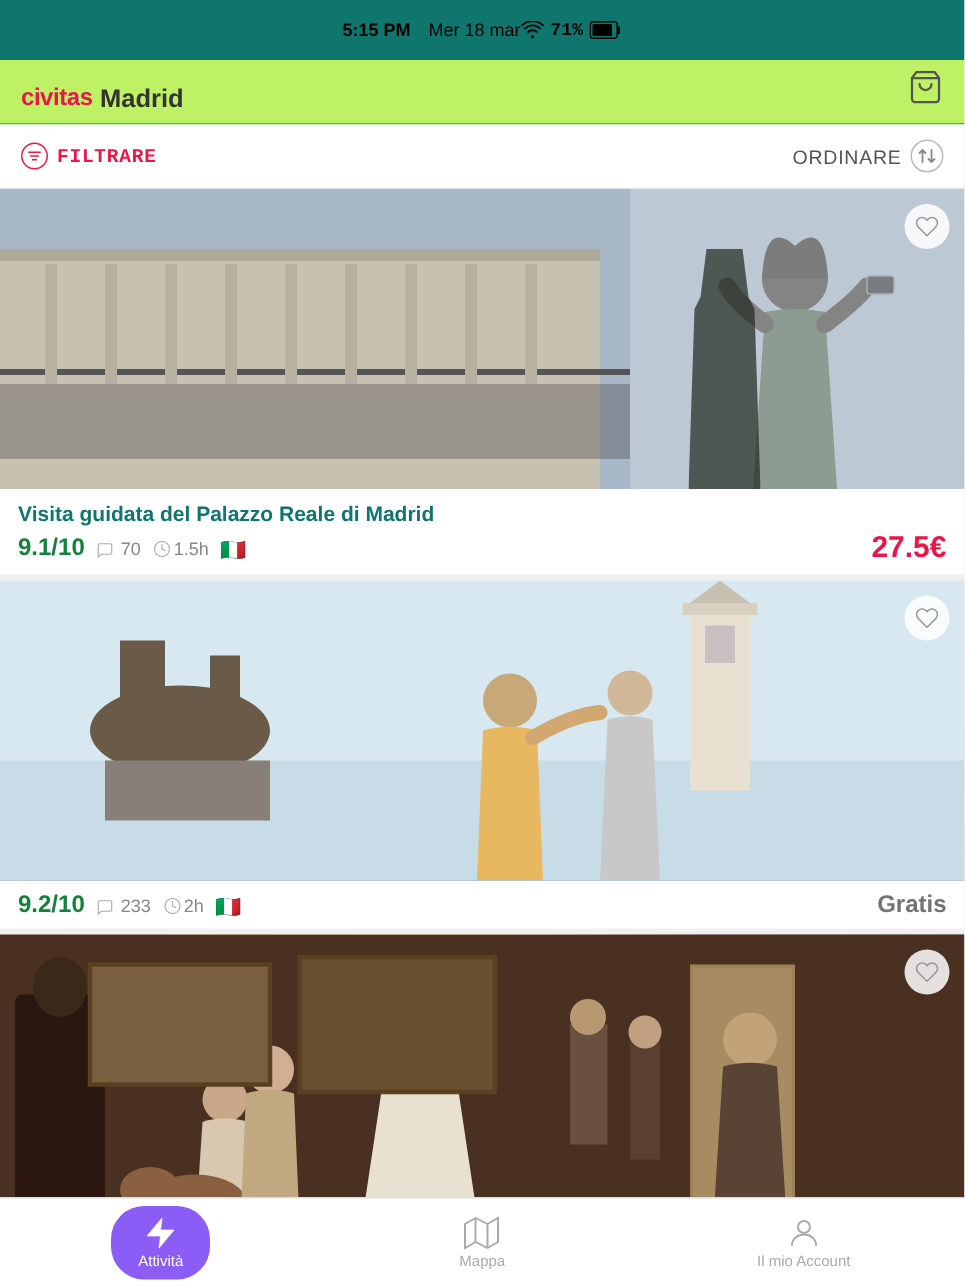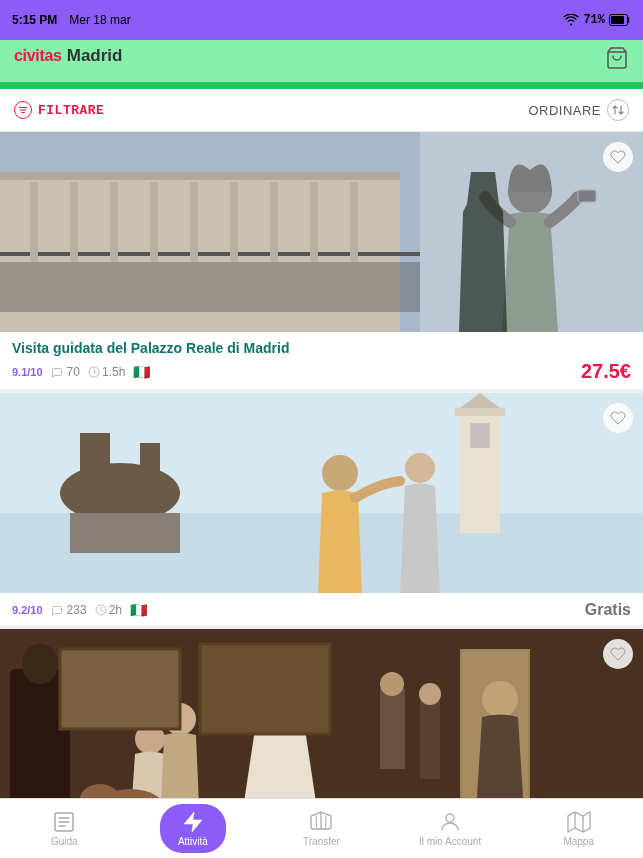--- a/index.html
+++ b/index.html
@@ -9,24 +9,24 @@
       background: #f5f5f5;
       width: 643px;
       min-height: 858px;
       overflow-x: hidden;
       position: relative;
     }
 
     
     .status-bar {
       display: flex;
-      justify-content: space-between;
+      justify-content: center;
       align-items: center;
       padding: 20px 12px;
-      background: #8b5cf6;
+      background: #0f766e;
       height: 22px;
     }
     .status-time {
       font-size: 12px;
       font-weight: 600;
       color: #000;
     }
     .status-date {
       font-size: 12px;
       color: #000;
@@ -43,24 +43,24 @@
       gap: 4px;
       font-size: 11px;
       color: #000;
       font-family: Liberation Mono, monospace;
     }
 
     
     .header {
       display: flex;
       justify-content: space-between;
-      align-items: flex-start;
+      align-items: flex-end;
       padding: 6px 14px;
-      background: #86efac;
-      border-bottom: 7px solid #22c55e;
+      background: #bef264;
+      border-bottom: 1px solid #22c55e;
     }
     .header-logo {
       display: flex;
       align-items: center;
       gap: 0;
     }
     .logo-civitas {
       color: #e8174a;
       font-size: 16px;
       font-weight: 700;
@@ -184,22 +184,22 @@
       display: flex;
       align-items: center;
       justify-content: space-between;
     }
     .tour-meta-left {
       display: flex;
       align-items: center;
       gap: 8px;
     }
     .rating {
-      font-size: 11px;
-      color: #8b5cf6;
+      font-size: 16px;
+      color: #15803d;
       font-weight: 600;
     }
     .reviews {
       font-size: 12px;
       color: #888;
       display: flex;
       align-items: flex-end;
       gap: 4px;
     }
     .duration {
@@ -552,56 +552,41 @@
         </div>
         <span class="price">30€</span>
       </div>
     </div>
   </div>
 
 </div>
 
 <nav class="bottom-nav">
 
-  <div class="nav-item">
-    <svg width="24" height="24" viewBox="0 0 24 24" fill="none">
-      <rect x="3" y="3" width="18" height="18" rx="2" stroke="#aaa" stroke-width="1.5"></rect>
-      <path d="M7 8h10M7 12h10M7 16h6" stroke="#aaa" stroke-width="1.3" stroke-linecap="round"></path>
-    </svg>
-    <span class="nav-label">Guida</span>
-  </div>
 
   <div class="nav-item">
     <div class="nav-active-bg">
       <svg width="24" height="24" viewBox="0 0 24 24" fill="none">
         <path d="M13 2L3 14h9l-1 8 10-12h-9l1-8z" fill="#fff" stroke="#fff" stroke-width="0.5"></path>
       </svg>
       <span class="nav-label" style="color:#fff;">Attività</span>
     </div>
   </div>
 
-  <div class="nav-item">
-    <svg width="24" height="24" viewBox="0 0 24 24" fill="none">
-      <path d="M22 16.5a2.5 2.5 0 01-2.5 2.5h-15A2.5 2.5 0 012 16.5v-9C2 6.12 3.12 5 4.5 5L12 2l7.5 3H20a2 2 0 012 2v9.5z" stroke="#aaa" stroke-width="1.3" fill="none"></path>
-      <path d="M12 2v16" stroke="#aaa" stroke-width="1.3"></path>
-      <path d="M7 5.5l.5 12M17 5.5l-.5 12" stroke="#aaa" stroke-width="1"></path>
-    </svg>
-    <span class="nav-label">Transfer</span>
-  </div>
-
-  <div class="nav-item">
-    <svg width="24" height="24" viewBox="0 0 24 24" fill="none">
-      <circle cx="12" cy="8" r="4" stroke="#aaa" stroke-width="1.3"></circle>
-      <path d="M4 20c0-4 3.58-7 8-7s8 3 8 7" stroke="#aaa" stroke-width="1.3" stroke-linecap="round" fill="none"></path>
-    </svg>
-    <span class="nav-label">Il mio Account</span>
-  </div>
 
   <div class="nav-item">
     <svg width="24" height="24" viewBox="0 0 24 24" fill="none">
       <polygon points="1,6 1,22 8,18 16,22 23,18 23,2 16,6 8,2" stroke="#aaa" stroke-width="1.3" fill="none"></polygon>
       <line x1="8" y1="2" x2="8" y2="18" stroke="#aaa" stroke-width="1.3"></line>
       <line x1="16" y1="6" x2="16" y2="22" stroke="#aaa" stroke-width="1.3"></line>
     </svg>
     <span class="nav-label">Mappa</span>
   </div>
 
+  <div class="nav-item">
+    <svg width="24" height="24" viewBox="0 0 24 24" fill="none">
+      <circle cx="12" cy="8" r="4" stroke="#aaa" stroke-width="1.3"></circle>
+      <path d="M4 20c0-4 3.58-7 8-7s8 3 8 7" stroke="#aaa" stroke-width="1.3" stroke-linecap="round" fill="none"></path>
+    </svg>
+    <span class="nav-label">Il mio Account</span>
+  </div>
+
 </nav>
 
 </body></html>

